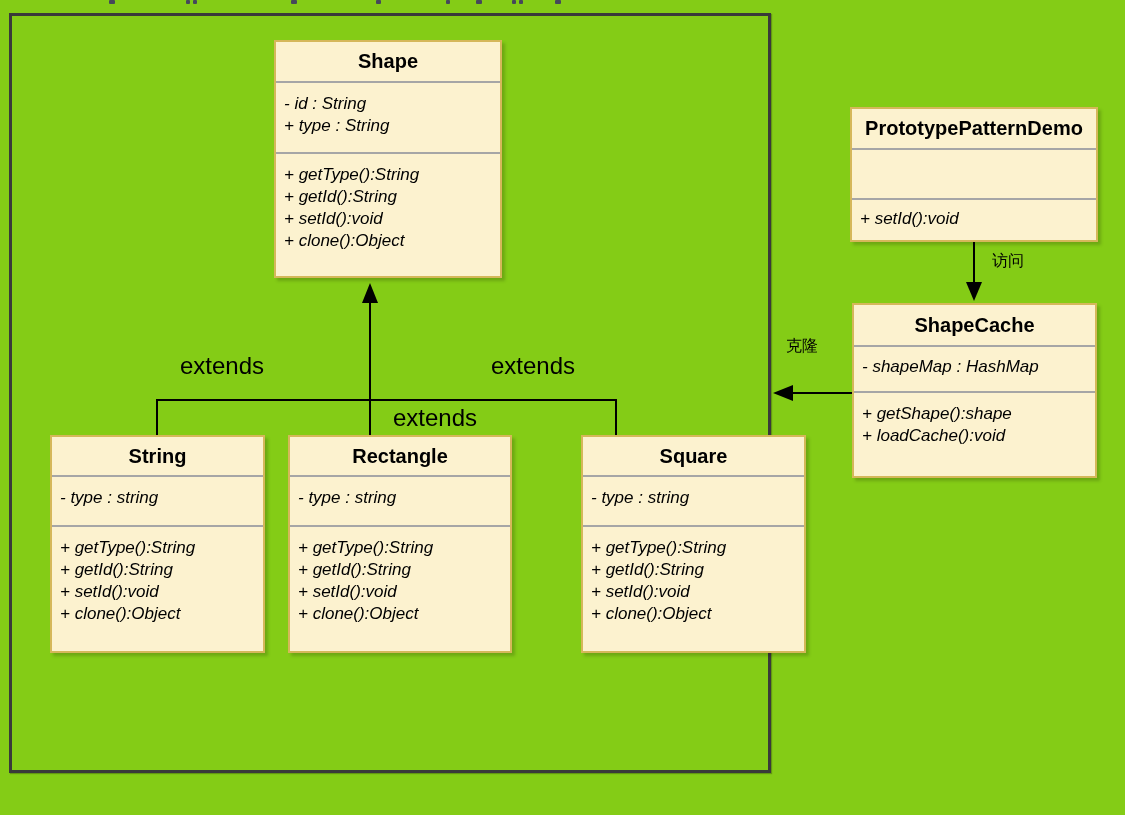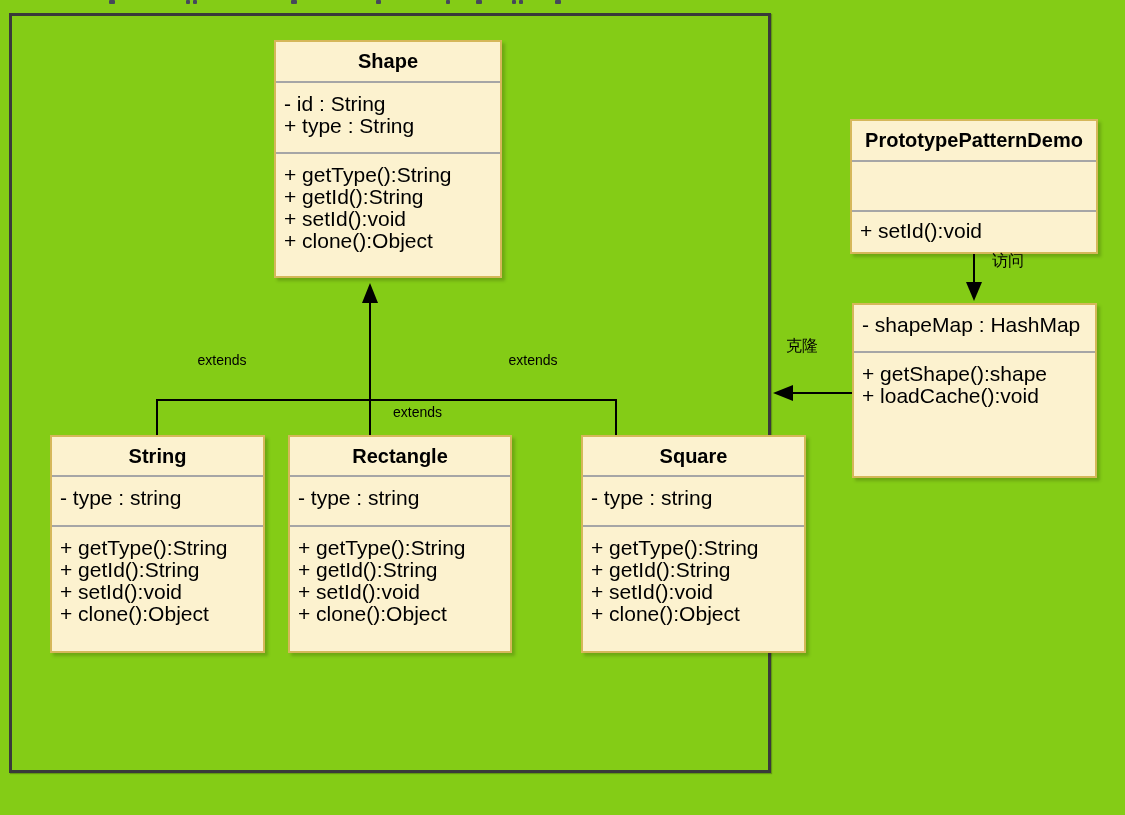--- a/index.html
+++ b/index.html
@@ -23,30 +23,30 @@
   .frag{position:absolute;top:0;height:4px;background:#46485a;border-radius:1px;}
 
   
   .uml-box{position:absolute;box-sizing:border-box;background:var(--box-fill);
            border:2px solid var(--box-border);
            box-shadow:3px 3px 3px rgba(0,0,0,0.18);}
   .uml-sec{box-sizing:border-box;overflow:hidden;}
   .uml-sec + .uml-sec{border-top:2px solid var(--divider);}
   .uml-title{display:flex;align-items:center;justify-content:center;
              font-weight:bold;font-size:20px;}
-  .uml-body{padding:10px 8px 16px 8px;font-size:21px;line-height:22px;}
+  .uml-body{padding:10px 8px 16px 8px;font-size:17px;line-height:22px;font-style:italic;}
   .uml-line{white-space:nowrap;}
 
   
   svg.connectors{position:absolute;left:0;top:0;width:1125px;height:815px;pointer-events:none;}
   svg.connectors line, svg.connectors polyline{stroke:var(--line);stroke-width:2;fill:none;}
   svg.connectors polygon{fill:var(--line);stroke:none;}
 
   
-  .edge-label{position:absolute;font-size:14px;white-space:nowrap;}
+  .edge-label{position:absolute;font-size:24px;white-space:nowrap;}
   .edge-label.cjk{font-size:16px;}
   .center{text-align:center;}
 </style>
 </head>
 <body>
 
 <div id="canvas">
 
   <div>
     <span class="frag" style="left:109px;width:6px;"></span>
@@ -123,29 +123,30 @@
       <div class="uml-line">- type : string</div>
     </div>
     <div class="uml-sec uml-body" style="height:126px;">
       <div class="uml-line">+ getType():String</div>
       <div class="uml-line">+ getId():String</div>
       <div class="uml-line">+ setId():void</div>
       <div class="uml-line">+ clone():Object</div>
     </div>
   </div>
 
-  <div class="uml-box" style="left:850px;top:107px;width:248px;height:135px;margin-top:12px;">
+  <div class="uml-box" style="left:850px;top:107px;width:248px;height:135px;">
     <div class="uml-sec uml-title" style="height:39px;">PrototypePatternDemo</div>
     <div class="uml-sec uml-body" style="height:50px;"></div>
     <div class="uml-sec uml-body" style="height:42px;padding-top:8px;">
       <div class="uml-line">+ setId():void</div>
     </div>
   </div>
 
   <div class="uml-box" style="left:852px;top:303px;width:245px;height:175px;">
+    <div class="uml-sec uml-title" style="height:40px;">ShapeCache</div>
     <div class="uml-sec uml-body" style="height:46px;padding-top:9px;">
       <div class="uml-line">- shapeMap : HashMap</div>
     </div>
     <div class="uml-sec uml-body" style="height:85px;">
       <div class="uml-line">+ getShape():shape</div>
       <div class="uml-line">+ loadCache():void</div>
     </div>
   </div>
 
   <div class="edge-label center" style="left:170px;top:352px;width:104px;">extends</div>

